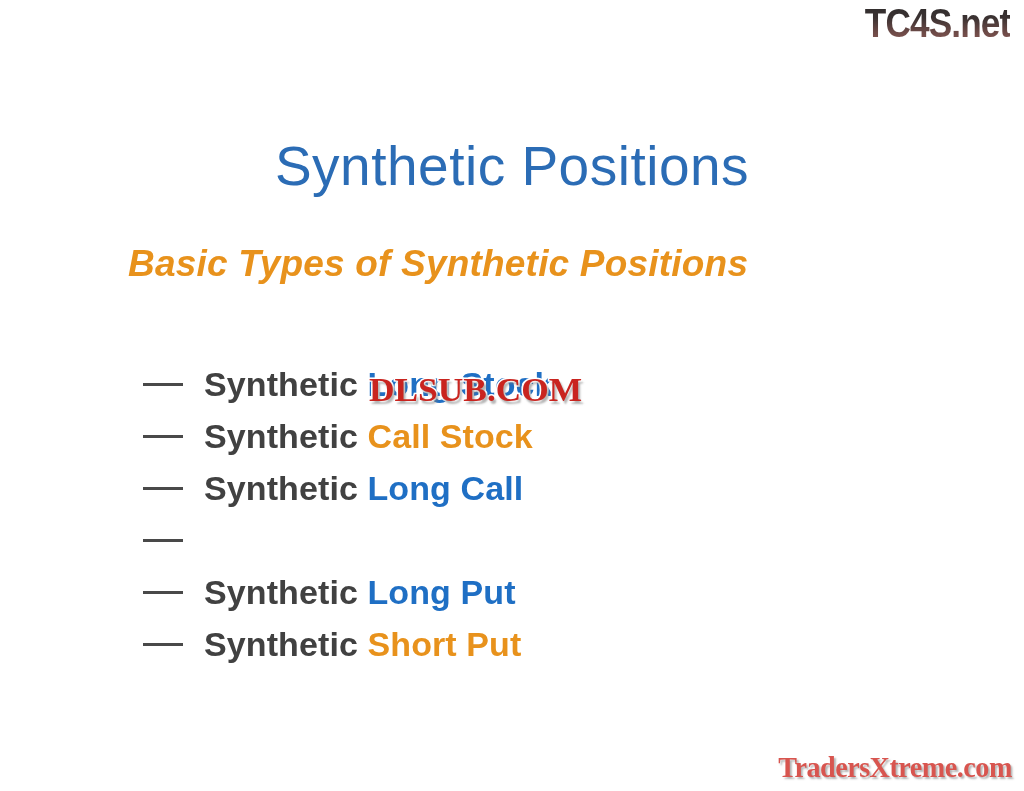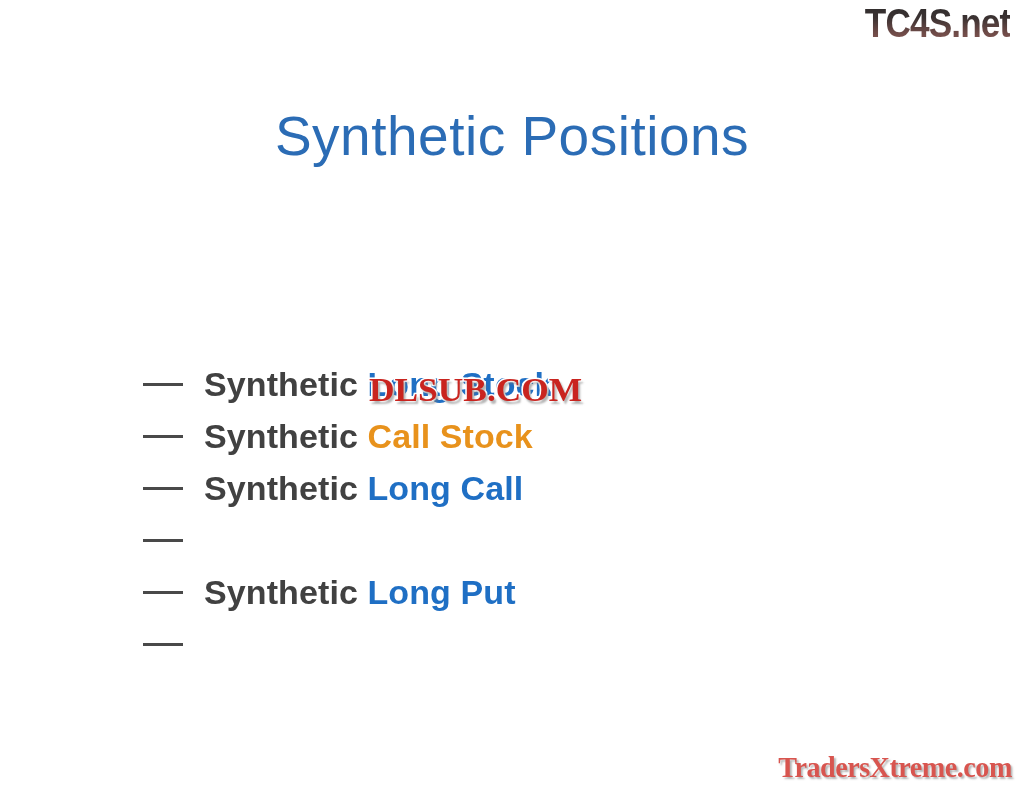--- a/index.html
+++ b/index.html
@@ -32,21 +32,21 @@
     background-clip: text;
     color: transparent;
     -webkit-text-fill-color: transparent;
     white-space: nowrap;
     line-height: 1.05;
   }
 
   
   #title {
     position: absolute;
-    top: 104px;
+    top: 134px;
     left: 0;
     width: 1024px;
     text-align: center;
     color: #2b6cb5;
     font-size: 55px;
     font-weight: 500;
     letter-spacing: 0.5px;
     white-space: nowrap;
   }
 
@@ -140,20 +140,21 @@
 </style>
 </head>
 <body>
 
 <div id="slide">
 
   <div id="brand-top">TC4S.net</div>
 
   <div id="title">Synthetic Positions</div>
 
+  <div id="subtitle">Basic Types of Synthetic Positions</div>
 
   <div id="bullet-list">
 
     <div class="bullet-row">
       <span class="dash"></span>
       <span class="row-text">
         <span class="lead">Synthetic</span><span>&nbsp;</span><span class="term-long">Long Stock</span>
       </span>
     </div>
 
@@ -177,20 +178,23 @@
 
     <div class="bullet-row">
       <span class="dash"></span>
       <span class="row-text">
         <span class="lead">Synthetic</span><span>&nbsp;</span><span class="term-long">Long Put</span>
       </span>
     </div>
 
     <div class="bullet-row">
       <span class="dash"></span>
+      <span class="row-text">
+        <span class="lead">Synthetic</span><span>&nbsp;</span><span class="term-short">Short Put</span>
+      </span>
     </div>
 
   </div>
 
   <div id="wm-dlsub">DLSUB.COM</div>
 
   <div id="brand-bottom">TradersXtreme.com</div>
 
 </div>
 

